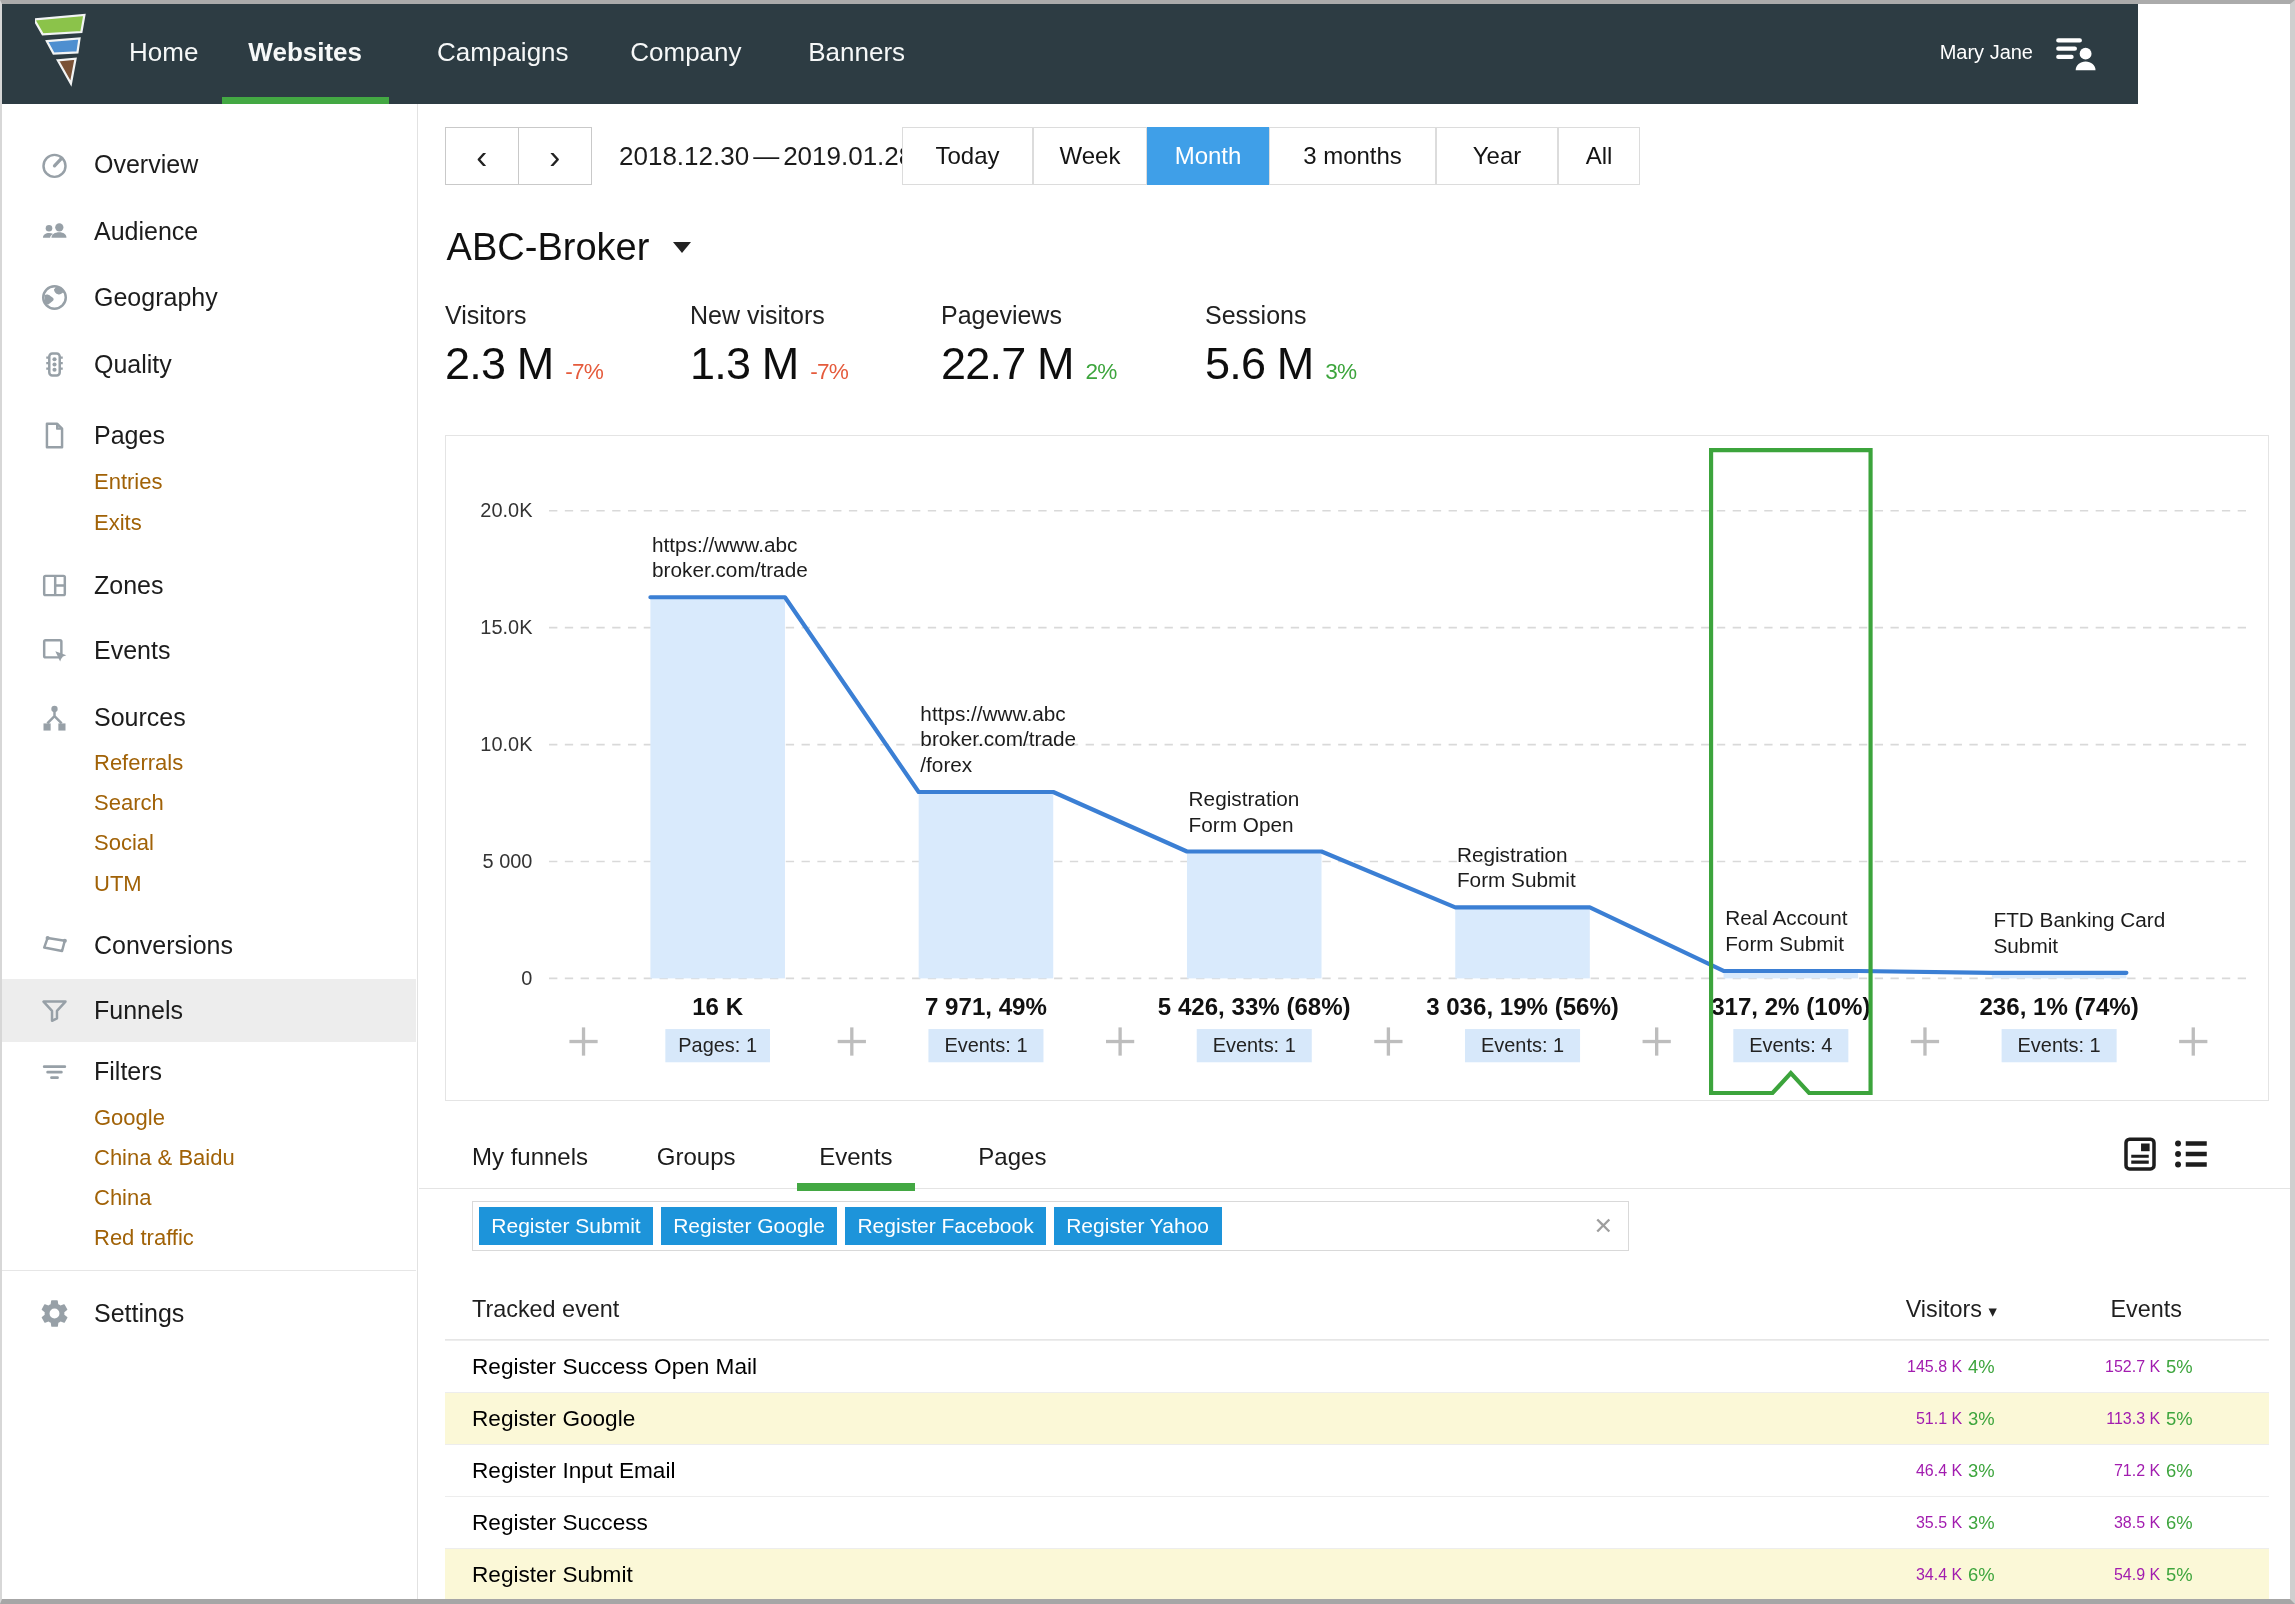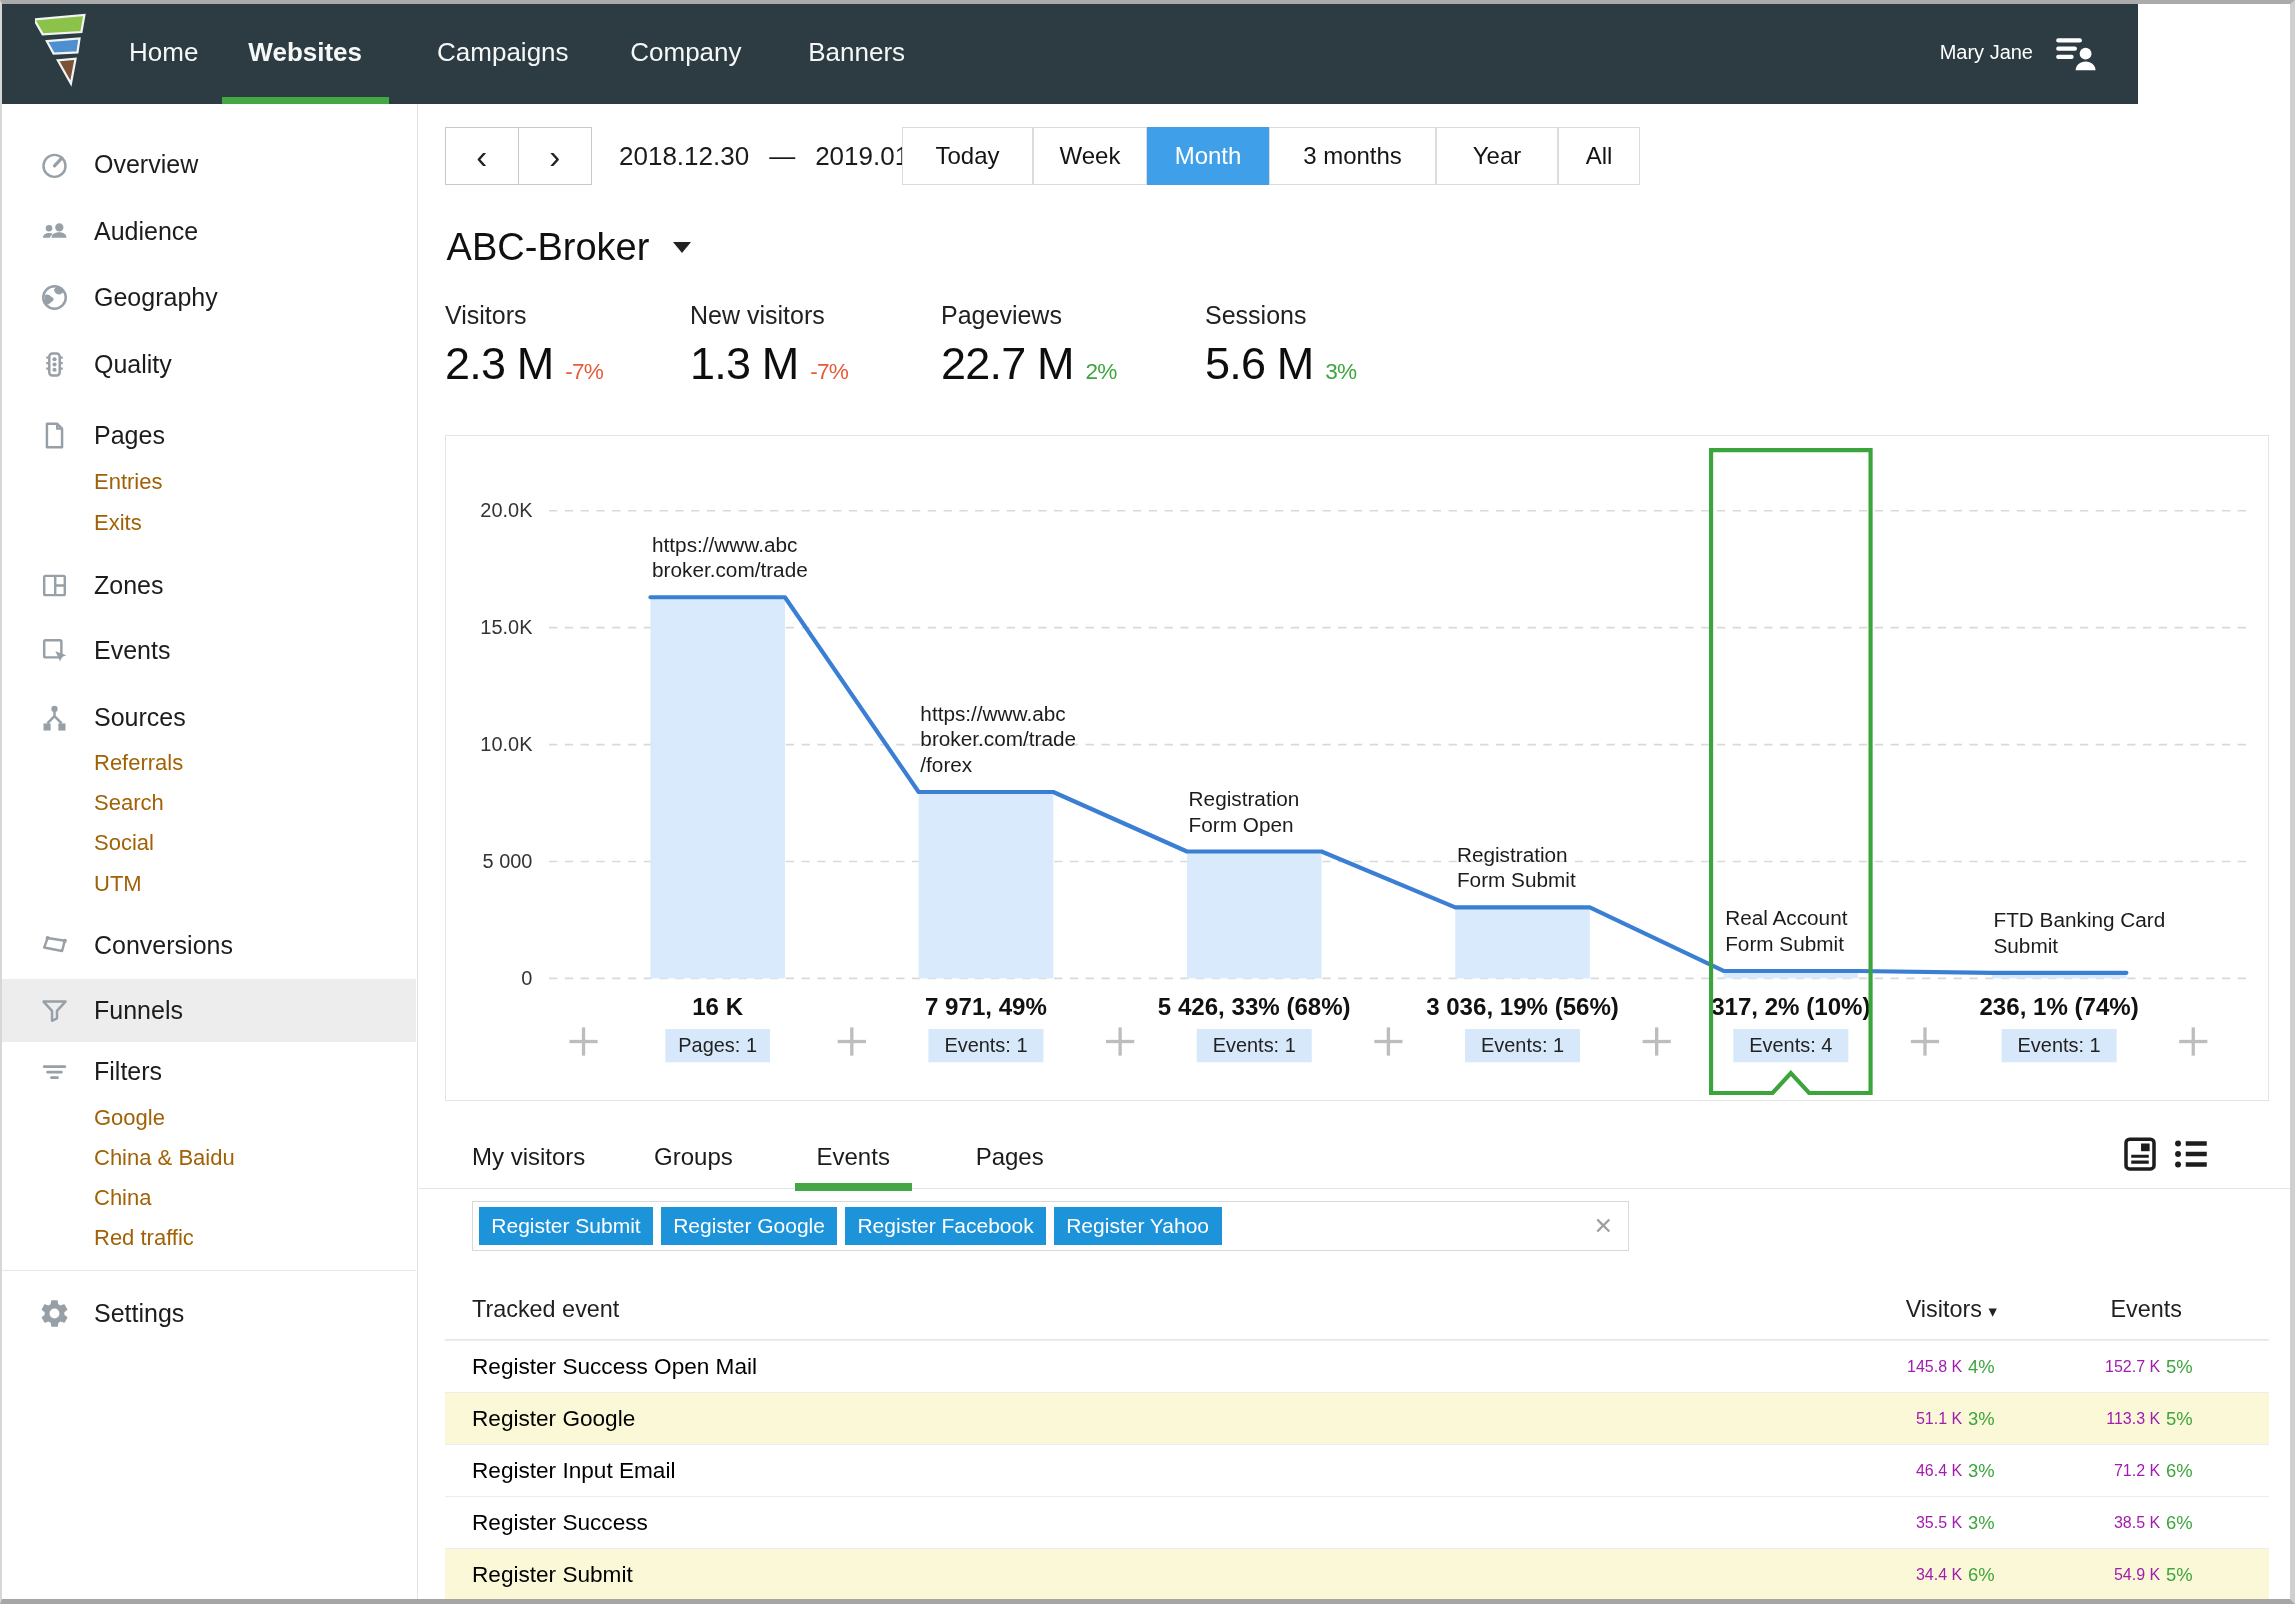--- a/index.html
+++ b/index.html
@@ -38,21 +38,21 @@
 
   
   #content{position:absolute;left:419px;top:104px;right:0;bottom:0;background:#fff}
 
   #date-nav{position:absolute;left:26px;top:23.4px;width:147px;height:58px;border:1.7px solid #c9c9c9;
     display:flex}
   .arrow-btn{width:50%;display:flex;align-items:center;justify-content:center;font-size:33px;
     color:#222;cursor:pointer;line-height:1}
   .arrow-btn:first-child{border-right:1.7px solid #c9c9c9}
   #date-range{position:absolute;left:200px;top:23.4px;height:58px;display:flex;align-items:center;
-    gap:20px;font-size:26px;color:#1b1b1b}
+    gap:4px;font-size:26px;color:#1b1b1b}
   #period-group{position:absolute;left:483px;top:23.4px;height:58px;display:flex}
   .period-btn{height:58px;display:flex;align-items:center;justify-content:center;
     border:1.7px solid #dcdcdc;border-left-width:0.8px;border-right-width:0.8px;background:#fff;
     font-size:24px;color:#141414;cursor:pointer}
   .period-btn.active{background:var(--active-blue);border-color:var(--active-blue);color:#fff}
 
   #site-title{position:absolute;left:27.6px;top:122px;font-size:38px;color:#101010;display:flex;
     align-items:center;gap:23.4px;cursor:pointer}
   .caret-down{width:0;height:0;border-left:9.2px solid transparent;border-right:9.2px solid transparent;
     border-top:11.7px solid #222;display:inline-block}
@@ -371,21 +371,21 @@
         <line x1="1453.5" y1="712" x2="1453.5" y2="746" stroke="#bdbdbd" stroke-width="4"></line>
         <line x1="1759.5" y1="729" x2="1793.5" y2="729" stroke="#bdbdbd" stroke-width="4"></line>
         <line x1="1776.5" y1="712" x2="1776.5" y2="746" stroke="#bdbdbd" stroke-width="4"></line>
         <line x1="2082.5" y1="729" x2="2116.5" y2="729" stroke="#bdbdbd" stroke-width="4"></line>
         <line x1="2099.5" y1="712" x2="2099.5" y2="746" stroke="#bdbdbd" stroke-width="4"></line>
         <path d="M 1519 791 L 1519 17 L 1711 17 L 1711 791 L 1637 791 L 1615 767 L 1593 791 Z" fill="none" stroke="#3ca43c" stroke-width="5"></path>
       </svg>
   </div>
 
   <div id="tabs-row">
-    <span class="tab" id="tab-1">My visitors</span>
+    <span class="tab" id="tab-1">My funnels</span>
     <span class="tab" id="tab-2">Groups</span>
     <span class="tab active" id="tab-3">Events</span>
     <span class="tab" id="tab-4">Pages</span>
   </div>
   <svg class="table-tool" id="tool-report" viewBox="0 0 24 24">
     <rect x="4" y="3.5" width="16" height="17" rx="2" fill="none" stroke="#1d1d1d" stroke-width="2"></rect>
     <rect x="12.6" y="6" width="4.9" height="4.4" fill="#1d1d1d"></rect>
     <path d="M7 13.3h10M7 16.6h10" stroke="#1d1d1d" stroke-width="1.8"></path>
   </svg>
   <svg class="table-tool" id="tool-list" viewBox="0 0 24 24">

